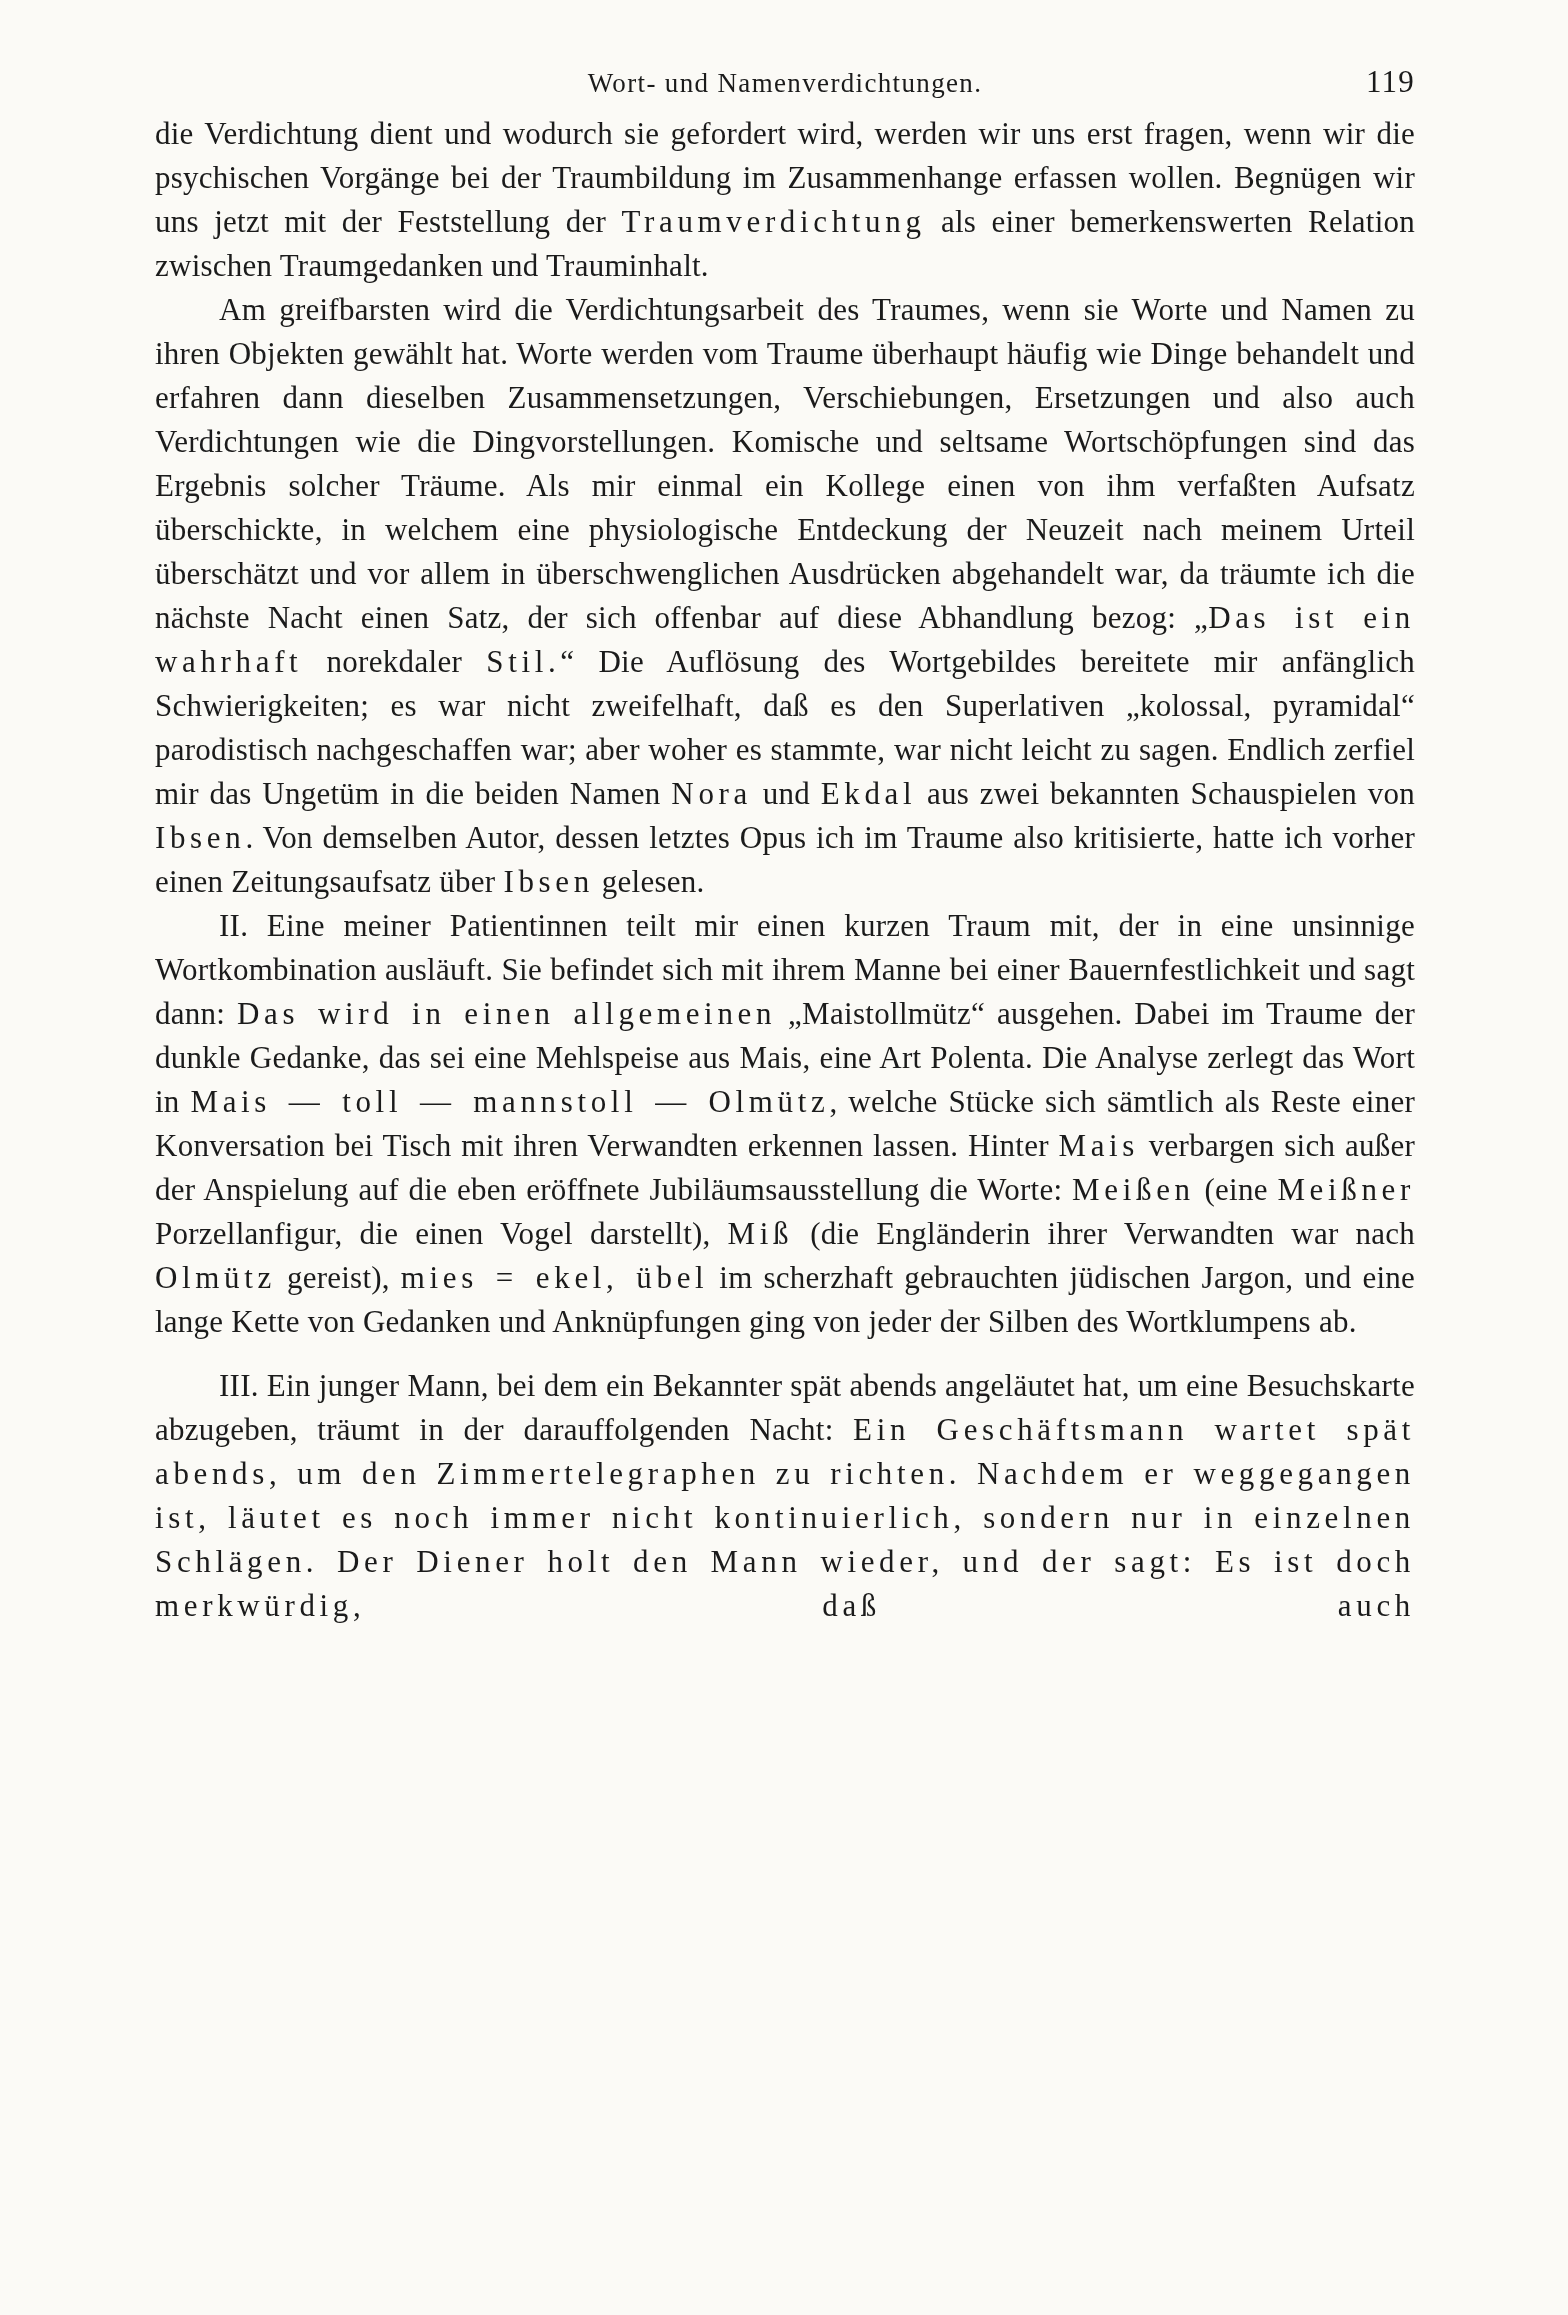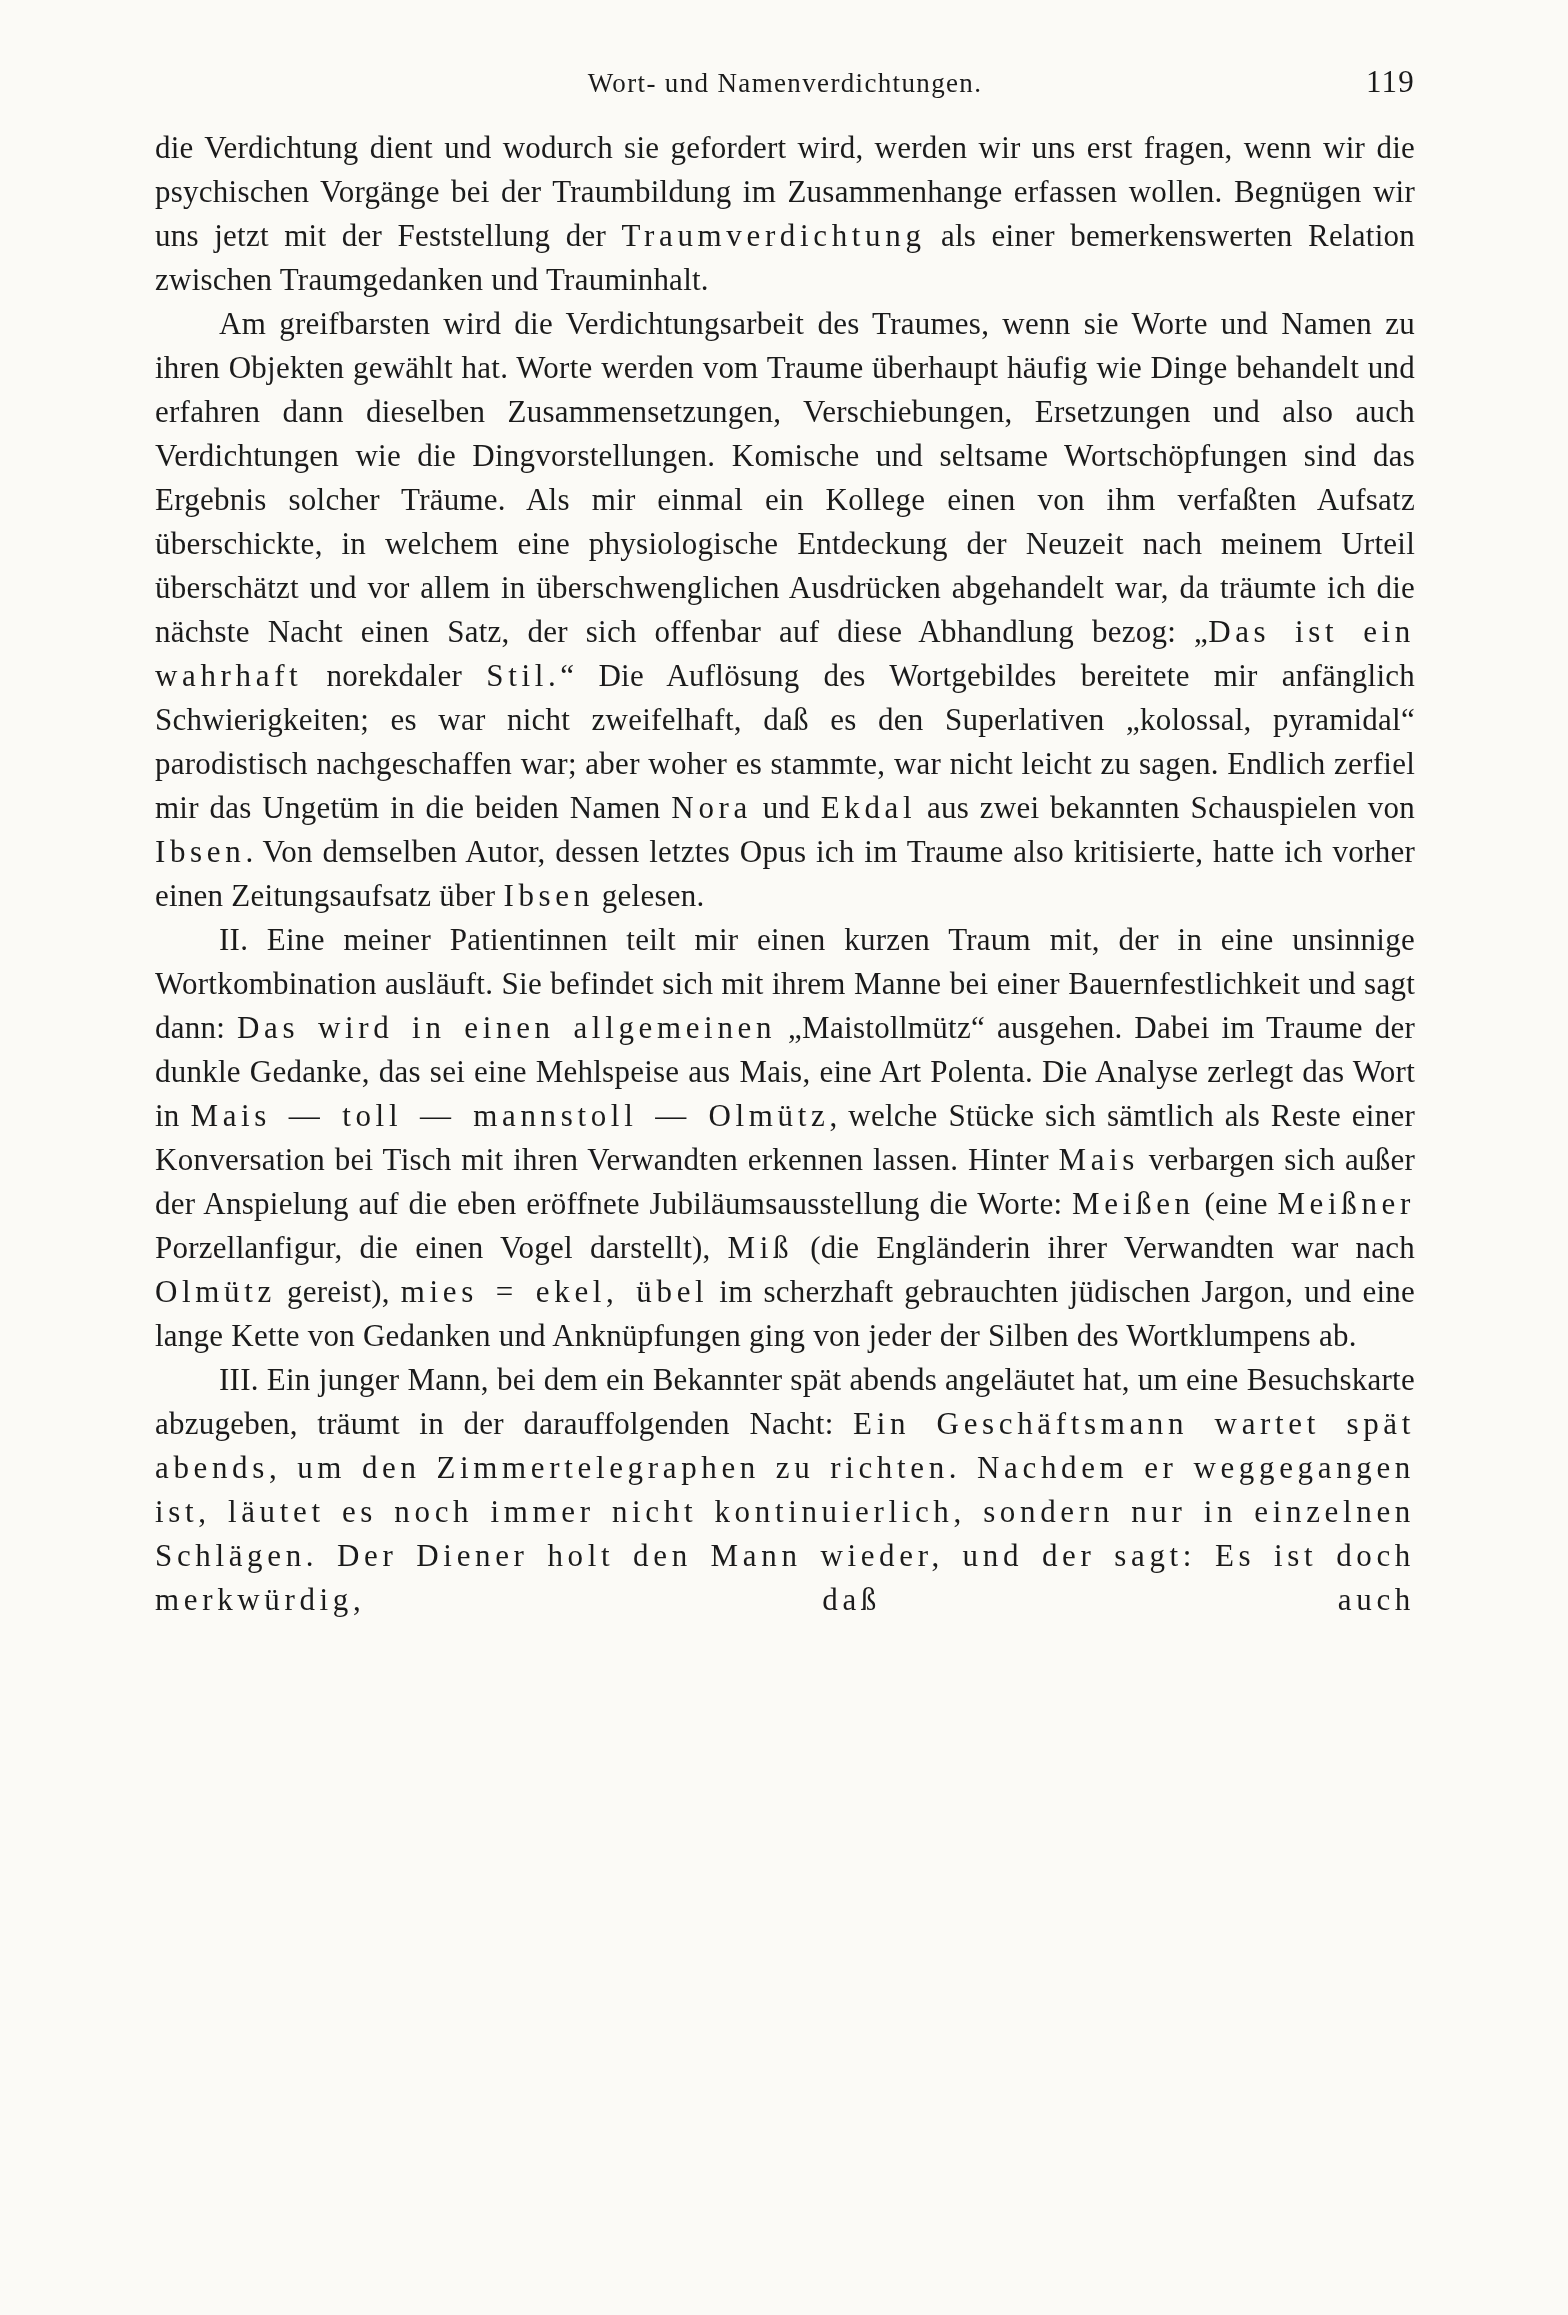--- a/index.html
+++ b/index.html
@@ -20,21 +20,21 @@
   }
   .text-block {
     position: absolute;
     left: 155px;
     top: 64px;
     width: 1260px;
   }
   .page-header {
     position: relative;
     height: 43px;
-    margin-bottom: 19px;
+    margin-bottom: 5px;
   }
   .running-title {
     position: absolute;
     left: 0;
     right: 0;
     top: 3.8px;
     text-align: center;
     font-size: 27px;
     letter-spacing: 0.05em;
   }
@@ -48,21 +48,21 @@
   .page-body p {
     margin: 0;
     text-align: justify;
     font-size: 31px;
     line-height: 44px;
     letter-spacing: 0.008em;
     hyphens: auto;
     -webkit-hyphens: auto;
   }
   .para.indent { text-indent: 64px; }
-  .para.cont { text-align-last: justify; }
+  .para.cont { text-align-last: justify; margin-top: 20px; }
   .seg.normal { }
   .seg.spaced { letter-spacing: 0.15em; word-spacing: 0.08em; }
   .seg.bold   { font-weight: 400; letter-spacing: 0.01em; }
 </style>
 </head>
 <body>
 
 <div class="page">
   <div class="text-block">
     <header class="page-header">

